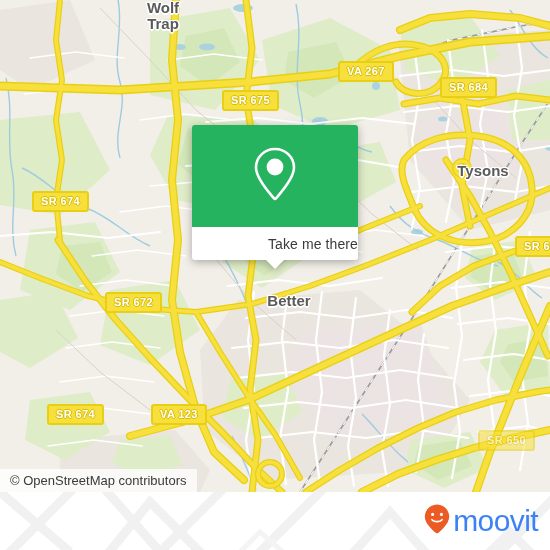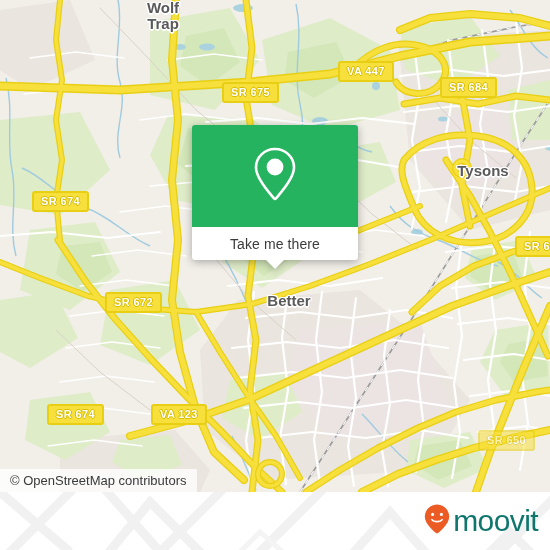--- a/index.html
+++ b/index.html
@@ -60,21 +60,21 @@
     filter:drop-shadow(0 2px 4px rgba(0,0,0,.30));
   }
   .popup-top{
     height:102px;background:#26b35f;
     border-radius:3px 3px 0 0;
     display:flex;align-items:center;justify-content:center;
   }
   .popup-bottom{
     background:#ffffff;height:33px;
     border-radius:0 0 3px 3px;
-    display:flex;align-items:center;justify-content:center;
+    display:flex;align-items:center;justify-content:flex-end;
   }
   .popup-label{
     font-size:14px;color:#3b3b3b;letter-spacing:.1px;white-space:nowrap;
   }
   .popup-tail{
     position:absolute;left:50%;top:135px;margin-left:-9px;
     width:0;height:0;
     border-left:9px solid transparent;
     border-right:9px solid transparent;
     border-top:9px solid #ffffff;
@@ -96,21 +96,21 @@
   .footer-watermark{position:absolute;left:0;top:-60px;opacity:1;}
   .footer-title{
     position:absolute;left:21px;top:16px;
     font-size:16px;color:#2e2e2e;white-space:nowrap;
   }
   .brand{
     position:absolute;right:12px;top:12px;
     display:flex;align-items:center;gap:3px;
   }
   .brand-word{
-    font-size:30px;color:#0f766e;letter-spacing:-.6px;line-height:30px;
+    font-size:30px;color:#3b82f6;letter-spacing:-.6px;line-height:30px;
     font-weight:normal;
   }
 </style>
 </head>
 <body>
 
 <div id="root">
 
   <div class="map">
     <svg class="map-svg" width="550" height="492" viewBox="0 0 550 492">
@@ -329,22 +329,22 @@
         <circle cx="270" cy="474" r="12"></circle>
         <circle cx="462" cy="168" r="7"></circle>
       </g>
     </svg>
 
     <div class="place-label place-tysons">Tysons</div>
     <div class="place-label place-wolftrap">Wolf
 Trap</div>
     <div class="place-label place-vienna">Better</div>
 
-    <div class="shield" style="left:222px;top:82px;">SR 675</div>
-    <div class="shield" style="left:338px;top:61px;">VA 447</div>
+    <div class="shield" style="left:222px;top:90px;">SR 675</div>
+    <div class="shield" style="left:338px;top:61px;">VA 267</div>
     <div class="shield" style="left:440px;top:77px;">SR 684</div>
     <div class="shield" style="left:32px;top:191px;">SR 674</div>
     <div class="shield" style="left:515px;top:236px;">SR 650</div>
     <div class="shield" style="left:105px;top:292px;">SR 672</div>
     <div class="shield" style="left:47px;top:404px;">SR 674</div>
     <div class="shield" style="left:151px;top:404px;">VA 123</div>
     <div class="shield faded" style="left:478px;top:430px;">SR 650</div>
 
     <div class="popup">
       <div class="popup-top">

